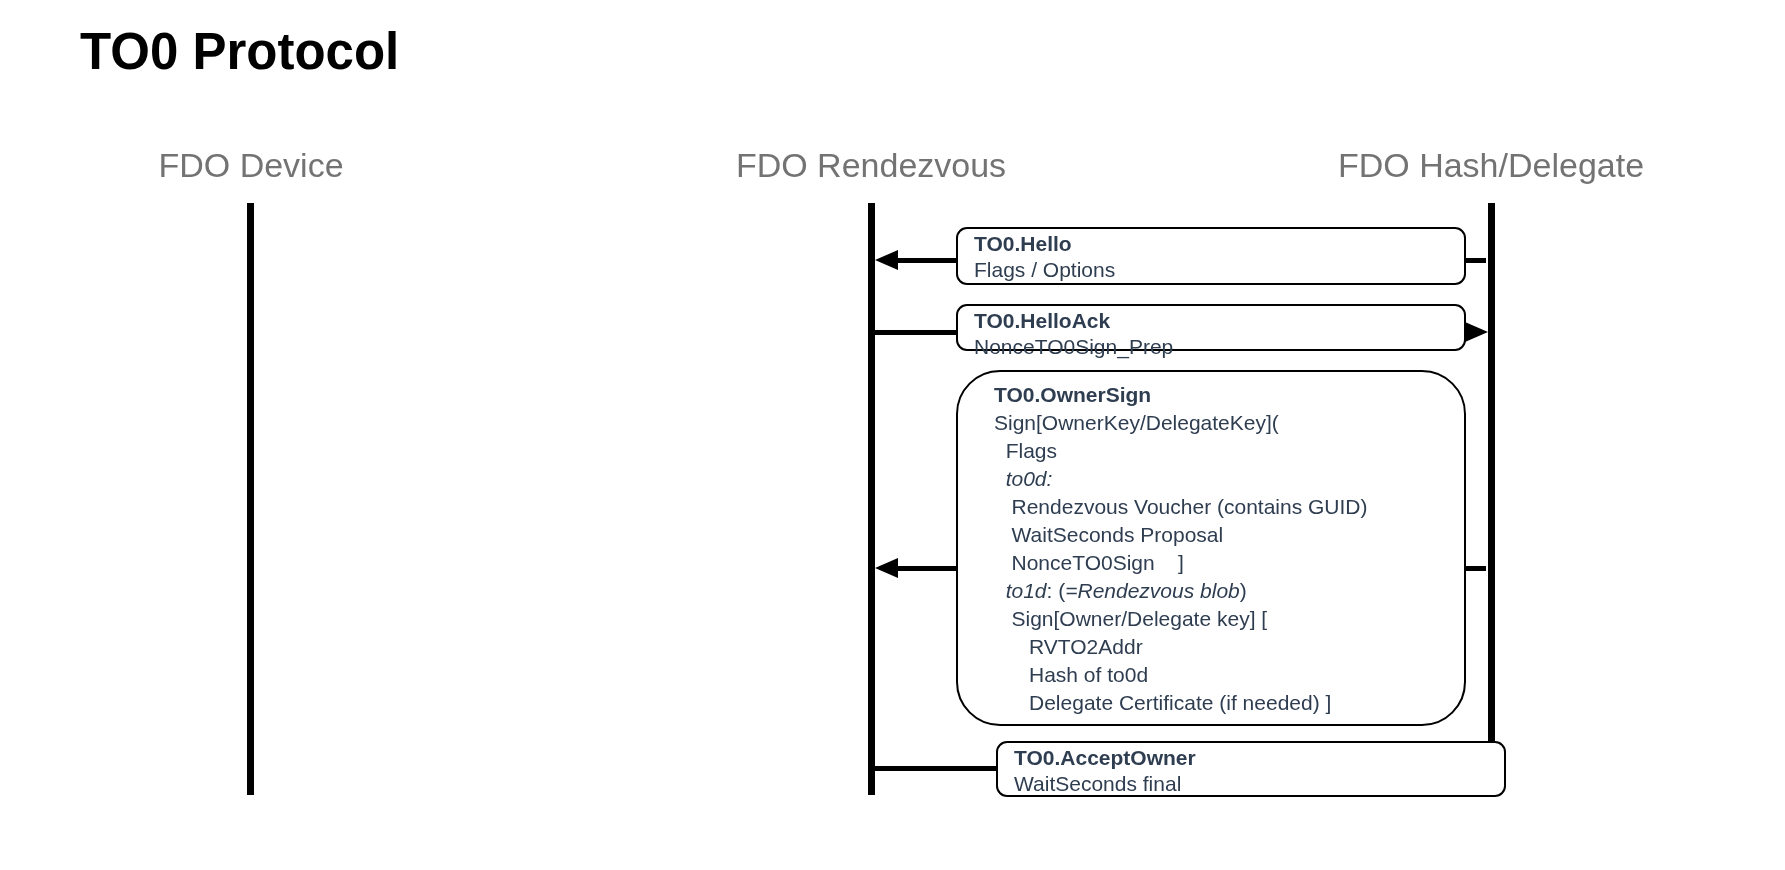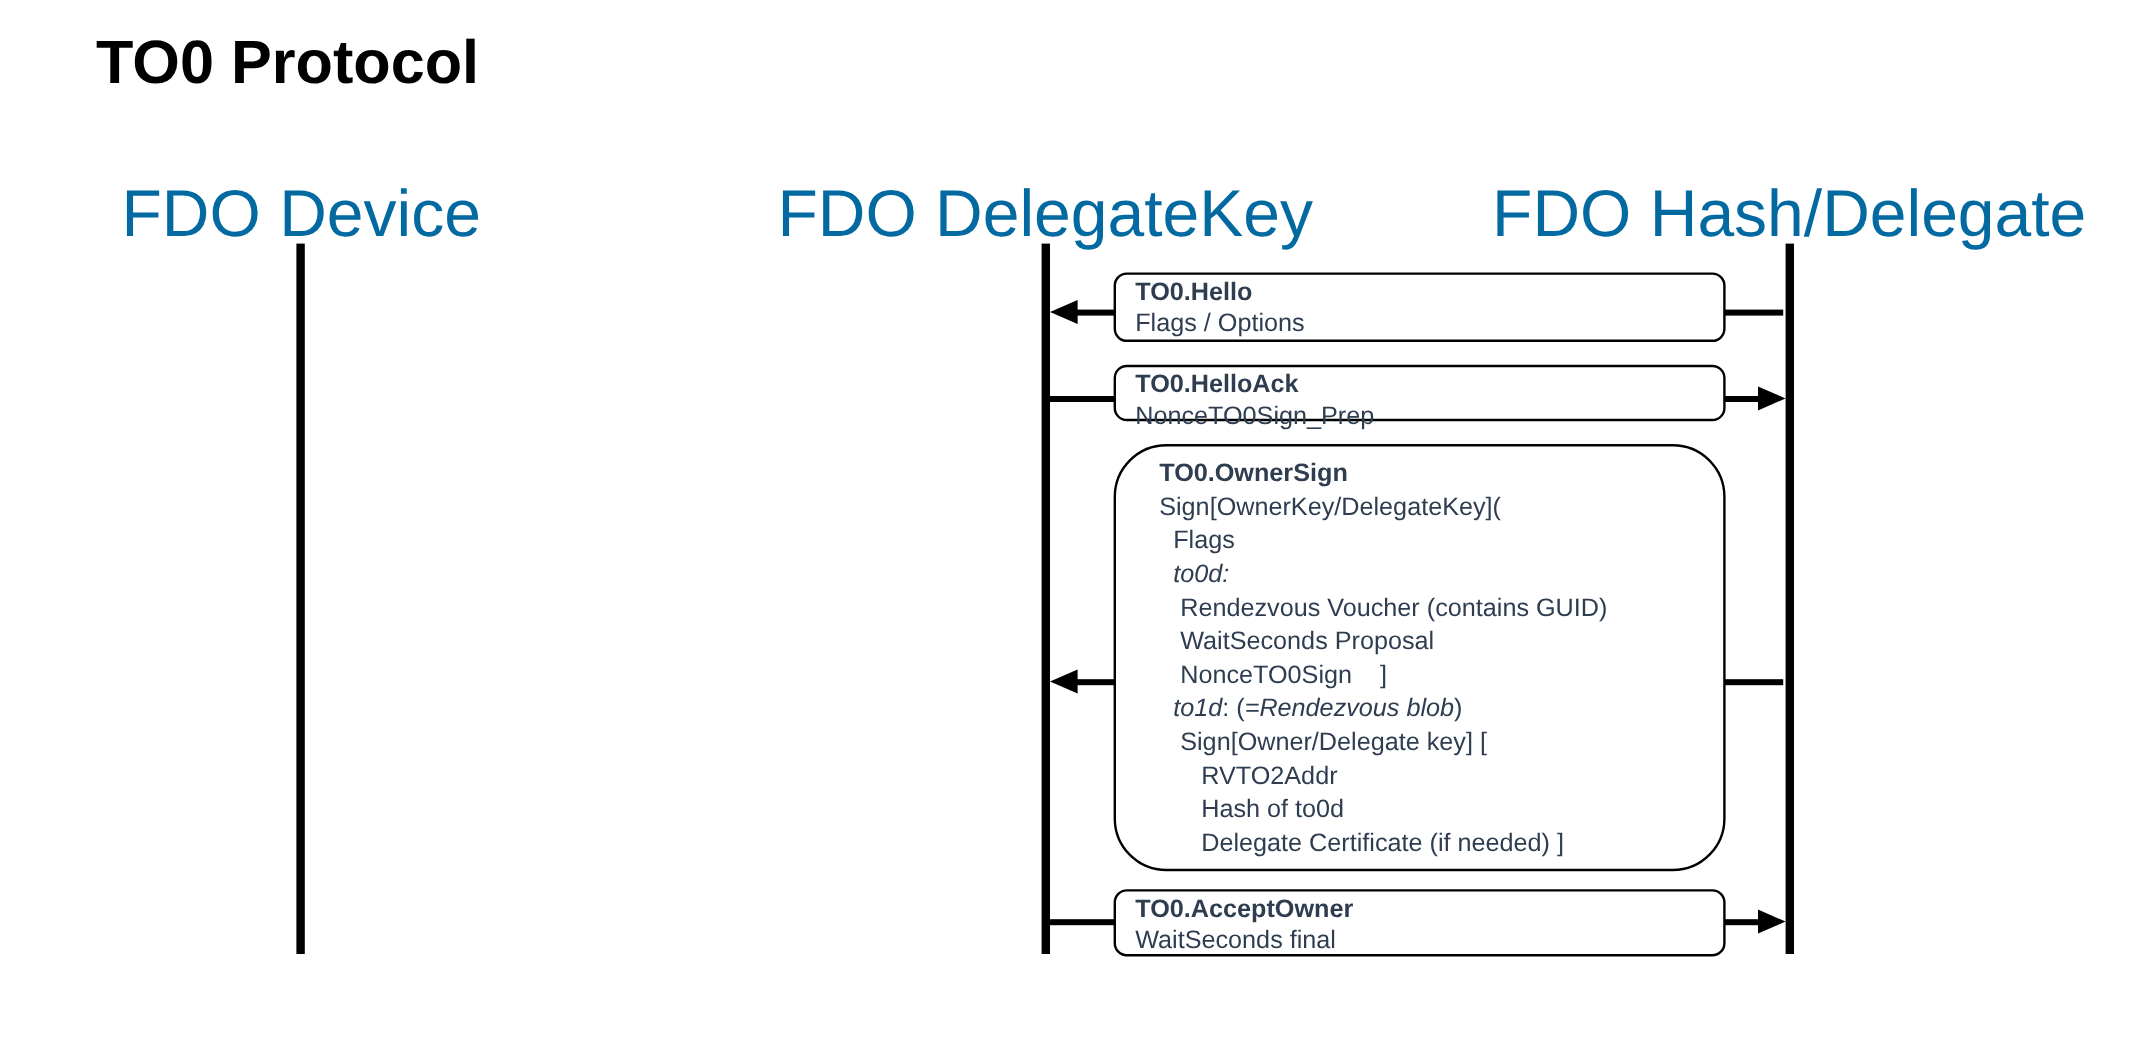--- a/index.html
+++ b/index.html
@@ -17,22 +17,22 @@
     top: 22px;
     font-size: 51px;
     font-weight: bold;
     color: #000000;
     white-space: nowrap;
   }
   .actor-label {
     position: absolute;
     top: 146px;
     transform: translateX(-50%);
-    font-size: 55px;
-    color: #0369a1;
+    font-size: 34px;
+    color: #737373;
     white-space: nowrap;
   }
   .actor-device    { left: 251px; }
   .actor-rv        { left: 871px; }
   .actor-owner     { left: 1491px; }
 
   .lifeline {
     position: absolute;
     top: 203px;
     width: 7px;
@@ -75,58 +75,58 @@
     border-bottom: 10px solid transparent;
     border-left: 23px solid #000000;
   }
   .arrow-1 { top: 250px; }
   .arrow-2 { top: 322px; }
   .arrow-3 { top: 558px; }
   .arrow-4 { top: 758px; }
 
   .msg {
     position: absolute;
-    left: 928px;
+    left: 956px;
     width: 510px;
     background: #ffffff;
     border: 2.5px solid #000000;
     box-sizing: border-box;
     z-index: 2;
     color: #2e3d50;
     font-size: 21px;
   }
   .msg-small {
     border-radius: 11px;
     padding: 2px 8px 2px 16px;
     line-height: 26px;
   }
   .msg-hello       { top: 227px; height: 58px; }
   .msg-helloack    { top: 304px; height: 47px; }
-  .msg-acceptowner { top: 741px; height: 56px; }
+  .msg-acceptowner { top: 741px; height: 56px; margin-left: 40px; }
   .msg-ownersign   {
     top: 370px;
     height: 356px;
     border-radius: 44px;
     padding: 9px 8px 0 36px;
     line-height: 28px;
   }
   .line { white-space: pre; }
   .bold { font-weight: bold; }
   .iu { font-style: italic; }
   .it { font-style: italic; }
 </style>
 </head>
 <body>
 
 <div class="canvas">
 
   <div class="diagram-title">TO0 Protocol</div>
 
   <div class="actor-label actor-device">FDO Device</div>
-  <div class="actor-label actor-rv">FDO DelegateKey</div>
+  <div class="actor-label actor-rv">FDO Rendezvous</div>
   <div class="actor-label actor-owner">FDO Hash/Delegate</div>
 
   <div class="lifeline lifeline-device"></div>
   <div class="lifeline lifeline-rv"></div>
   <div class="lifeline lifeline-owner"></div>
 
   <div class="arrow arrow-1 dir-left">
     <span class="head-left"></span>
     <span class="shaft"></span>
   </div>

